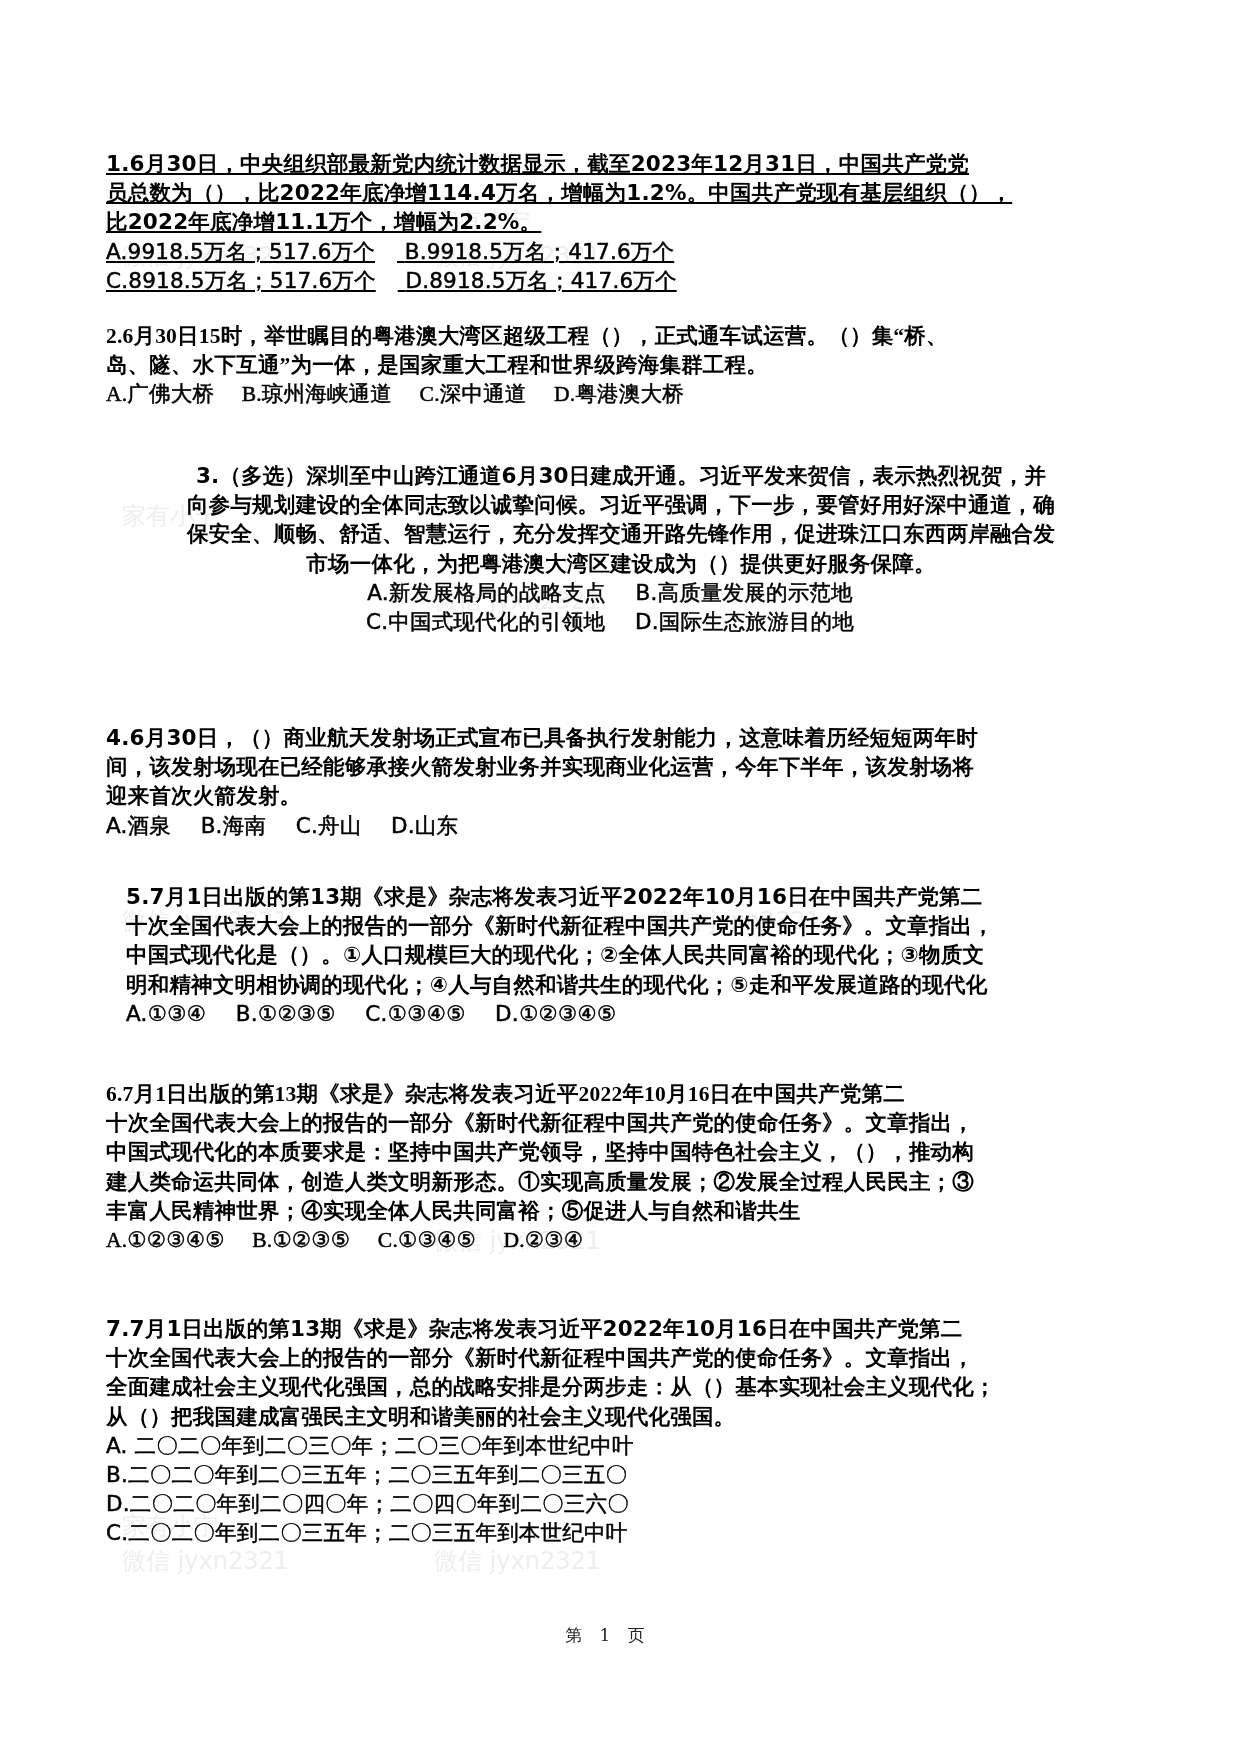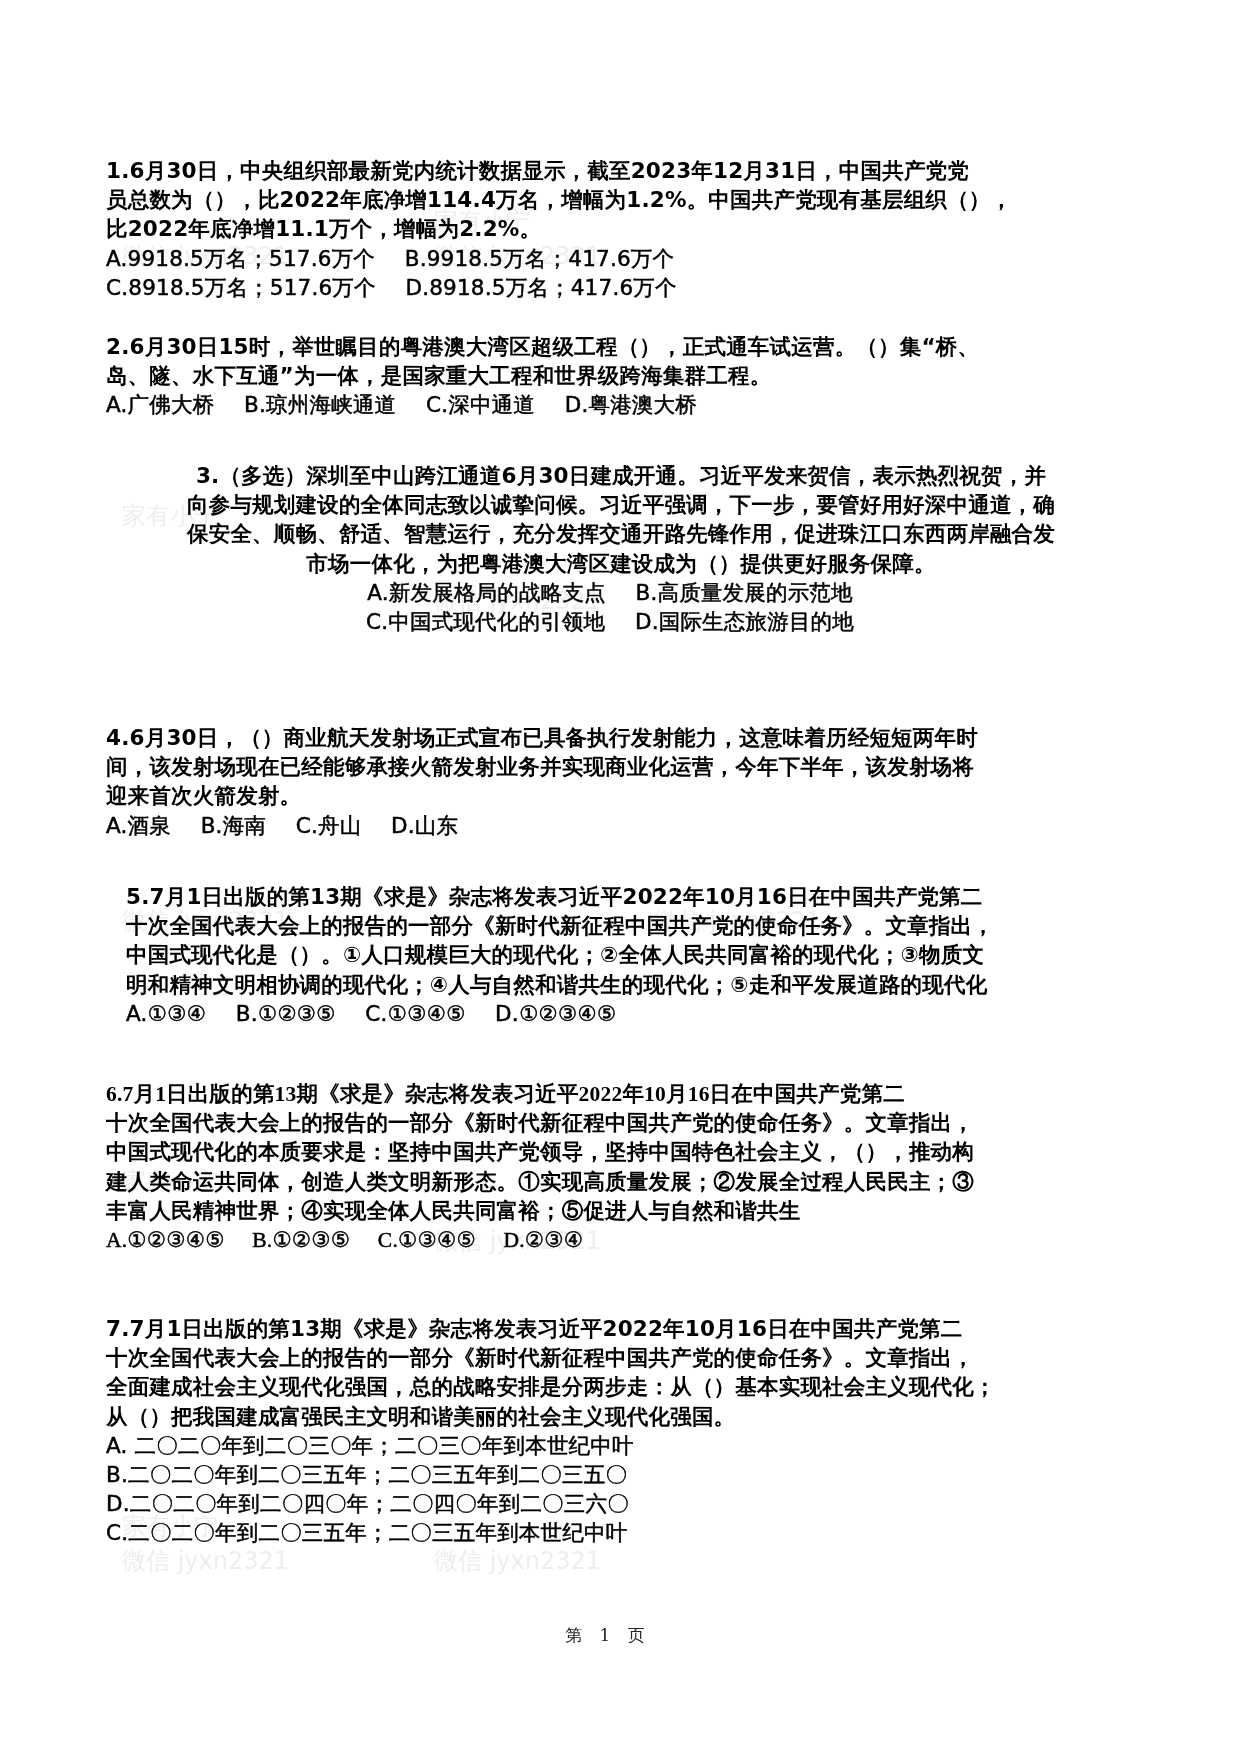--- a/index.html
+++ b/index.html
@@ -26,35 +26,35 @@
   <div class="wm" style="left:108px; top:500px;">家有小宁</div>
   <div class="wm" style="left:420px; top:585px;">微信  jyxn2321</div>
   <div class="wm" style="left:108px; top:905px;">微信  jyxn2321</div>
   <div class="wm" style="left:640px; top:905px;">微信  jyxn2321</div>
   <div class="wm" style="left:108px; top:1165px;">家有小宁</div>
   <div class="wm" style="left:420px; top:1225px;">微信  jyxn2321</div>
   <div class="wm" style="left:108px; top:1510px;">家有小宁</div>
   <div class="wm" style="left:108px; top:1545px;">微信  jyxn2321</div>
   <div class="wm" style="left:420px; top:1545px;">微信  jyxn2321</div>
 
-  <div class="q" style="top:156px;">
+  <div class="q" style="top:149px;text-decoration:underline;">
     <span class="stem">1.6月30日，中央组织部最新党内统计数据显示，截至2023年12月31日，中国共产党党</span>
     <span class="stem">员总数为（），比2022年底净增114.4万名，增幅为1.2%。中国共产党现有基层组织（），</span>
     <span class="stem">比2022年底净增11.1万个，增幅为2.2%。</span>
     <span class="opt-line">
       <span class="opt">A.9918.5万名；517.6万个</span>
       <span class="opt">B.9918.5万名；417.6万个</span>
     </span>
     <span class="opt-line">
       <span class="opt">C.8918.5万名；517.6万个</span>
       <span class="opt">D.8918.5万名；417.6万个</span>
     </span>
   </div>
 
-  <div class="q" style="top:332px;">
+  <div class="q" style="top:322px;font-family:Liberation Serif, serif;">
     <span class="stem">2.6月30日15时，举世瞩目的粤港澳大湾区超级工程（），正式通车试运营。（）集“桥、</span>
     <span class="stem">岛、隧、水下互通”为一体，是国家重大工程和世界级跨海集群工程。</span>
     <span class="opt-line">
       <span class="opt">A.广佛大桥</span>
       <span class="opt">B.琼州海峡通道</span>
       <span class="opt">C.深中通道</span>
       <span class="opt">D.粤港澳大桥</span>
     </span>
   </div>
 

